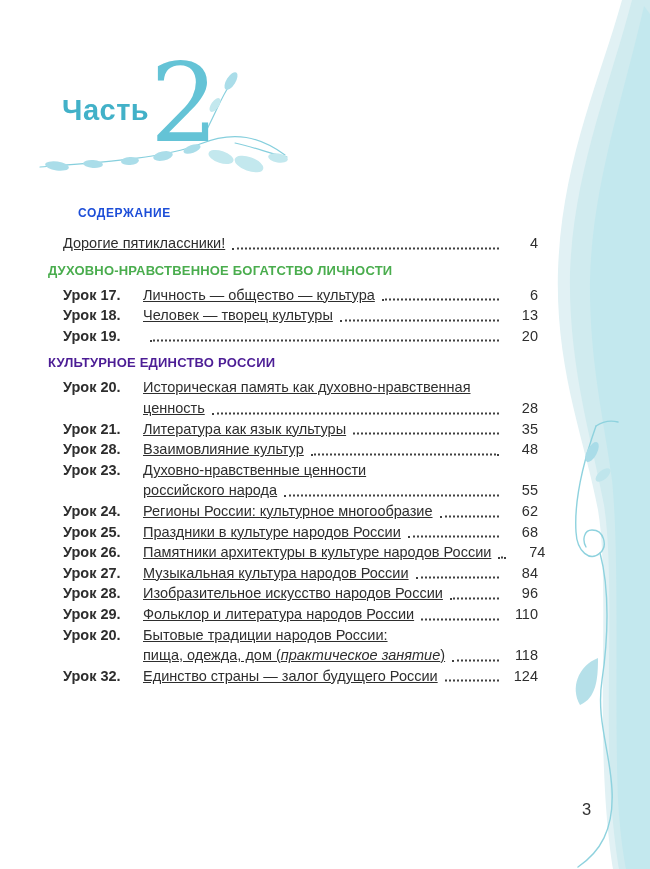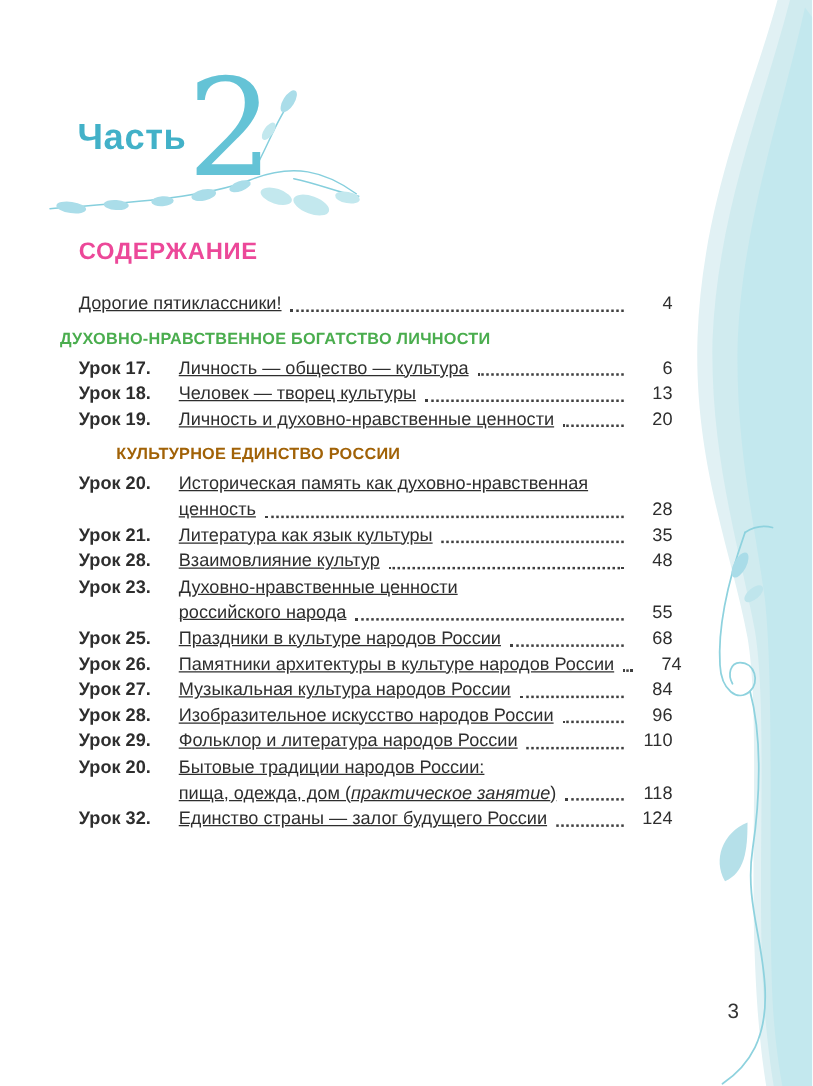--- a/index.html
+++ b/index.html
@@ -16,41 +16,41 @@
   .part-number{
     position:absolute;left:150px;top:50px;
     font-family:"DejaVu Serif",serif;font-size:108px;line-height:1;
     color:#64c3d6;font-weight:normal;
   }
   .part-label{
     position:absolute;left:62px;top:94px;
     font-size:29px;font-weight:bold;color:#42b1c8;letter-spacing:.5px;
   }
   .contents-title{
-    position:absolute;left:63px;top:191px;margin:0;
-    font-size:19px;font-weight:bold;color:#ec4899;letter-spacing:.6px;
+    position:absolute;left:63px;top:191px;margin:15px;
+    font-size:12px;font-weight:bold;color:#1d4ed8;letter-spacing:.6px;
   }
   
   .toc{position:absolute;left:48px;top:233px;width:490px;font-size:14.5px;}
   .row{display:flex;height:20.6px;line-height:20.6px;padding-left:15px;}
   .lbl{font-weight:bold;width:80px;flex-shrink:0;white-space:nowrap;}
   .txt{white-space:nowrap;text-decoration:underline;}
   .txt i{font-style:italic;}
   .dots{
     flex:1;min-width:8px;align-self:flex-end;height:0;
     border-bottom:2px dotted #3f3f3f;
     margin:0 5px 0 7px;transform:translateY(-4.5px);
   }
   .pg{width:34px;flex-shrink:0;text-align:right;white-space:nowrap;}
   .sec{
     margin:8px 0 5px 0;font-size:13px;line-height:18px;
     font-weight:bold;letter-spacing:.2px;
   }
   .sec-green{color:#4aad4e;}
-  .sec-orange{color:#a16207;margin-left:45px;}
+  .sec-orange{color:#4c1d95;}
   .folio{
     position:absolute;left:582px;top:800px;
     font-size:16.5px;color:#333;
   }
 </style>
 </head>
 <body>
 
 <div class="page">
 
@@ -115,21 +115,20 @@
       <span class="pg">6</span>
     </div>
     <div class="row">
       <span class="lbl">Урок 18.</span>
       <span class="txt">Человек — творец культуры</span>
       <span class="dots"></span>
       <span class="pg">13</span>
     </div>
     <div class="row">
       <span class="lbl">Урок 19.</span>
-      <span class="txt">Личность и духовно-нравственные ценности</span>
       <span class="dots"></span>
       <span class="pg">20</span>
     </div>
 
     <div class="sec sec-orange">КУЛЬТУРНОЕ ЕДИНСТВО РОССИИ</div>
 
     <div class="row">
       <span class="lbl">Урок 20.</span>
       <span class="txt">Историческая память как духовно-нравственная</span>
     </div>
@@ -158,20 +157,26 @@
       <span class="txt">Духовно-нравственные ценности</span>
     </div>
     <div class="row">
       <span class="lbl"></span>
       <span class="txt">российского народа</span>
       <span class="dots"></span>
       <span class="pg">55</span>
     </div>
 
     <div class="row">
+      <span class="lbl">Урок 24.</span>
+      <span class="txt">Регионы России: культурное многообразие</span>
+      <span class="dots"></span>
+      <span class="pg">62</span>
+    </div>
+    <div class="row">
       <span class="lbl">Урок 25.</span>
       <span class="txt">Праздники в культуре народов России</span>
       <span class="dots"></span>
       <span class="pg">68</span>
     </div>
     <div class="row">
       <span class="lbl">Урок 26.</span>
       <span class="txt">Памятники архитектуры в культуре народов России</span>
       <span class="dots"></span>
       <span class="pg">74</span>

